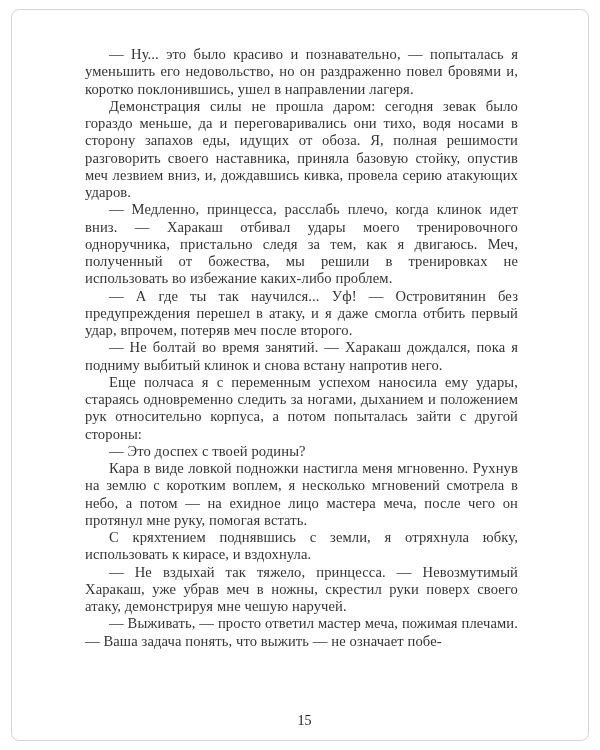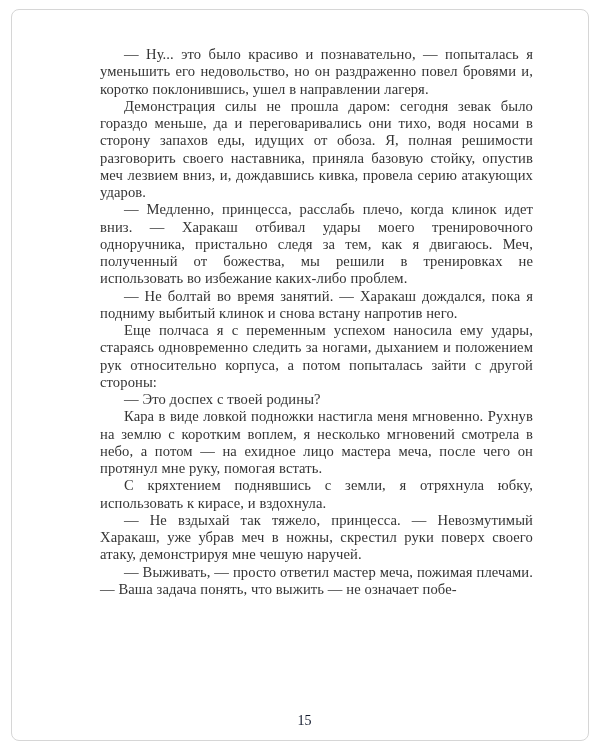--- a/index.html
+++ b/index.html
@@ -21,21 +21,21 @@
     left: 11px;
     right: 11px;
     bottom: 9px;
     border: 1px solid #d6d6d6;
     border-radius: 8px;
     pointer-events: none;
   }
   .text-block {
     position: absolute;
     top: 46px;
-    left: 100px;
+    left: 85px;
     width: 433px;
     color: #343434;
     font-size: 14.6px;
     line-height: 17.25px;
     text-align: justify;
     letter-spacing: 0.1px;
     font-family: Liberation Serif, serif;
   }
   .text-block p {
     margin: 0;
@@ -55,20 +55,21 @@
 </style>
 </head>
 <body>
 
 <div class="page">
   <div class="frame"></div>
   <div class="text-block" id="text-block">
       <p>— Ну... это было красиво и познавательно, — попыталась я уменьшить его недовольство, но он раздраженно повел бровями и, коротко поклонившись, ушел в направлении лагеря.</p>
       <p>Демонстрация силы не прошла даром: сегодня зевак было гораздо меньше, да и переговаривались они тихо, водя носами в сторону запахов еды, идущих от обоза. Я, полная решимости разговорить своего наставника, приняла базовую стойку, опустив меч лезвием вниз, и, дождавшись кивка, провела серию атакующих ударов.</p>
       <p>— Медленно, принцесса, расслабь плечо, когда клинок идет вниз. — Харакаш отбивал удары моего тренировочного одноручника, пристально следя за тем, как я двигаюсь. Меч, полученный от божества, мы решили в тренировках не использовать во избежание каких-либо проблем.</p>
+      <p>— А где ты так научился... Уф! — Островитянин без предупреждения перешел в атаку, и я даже смогла отбить первый удар, впрочем, потеряв меч после второго.</p>
       <p>— Не болтай во время занятий. — Харакаш дождался, пока я подниму выбитый клинок и снова встану напротив него.</p>
       <p>Еще полчаса я с переменным успехом наносила ему удары, стараясь одновременно следить за ногами, дыханием и положением рук относительно корпуса, а потом попыталась зайти с другой стороны:</p>
       <p>— Это доспех с твоей родины?</p>
       <p>Кара в виде ловкой подножки настигла меня мгновенно. Рухнув на землю с коротким воплем, я несколько мгновений смотрела в небо, а потом — на ехидное лицо мастера меча, после чего он протянул мне руку, помогая встать.</p>
       <p>С кряхтением поднявшись с земли, я отряхнула юбку, использовать к кирасе, и вздохнула.</p>
       <p>— Не вздыхай так тяжело, принцесса. — Невозмутимый Харакаш, уже убрав меч в ножны, скрестил руки поверх своего атаку, демонстрируя мне чешую наручей.</p>
       <p>— Выживать, — просто ответил мастер меча, пожимая плечами. — Ваша задача понять, что выжить — не означает побе-</p>
     </div>
   <div class="page-number">15</div>
 </div>

